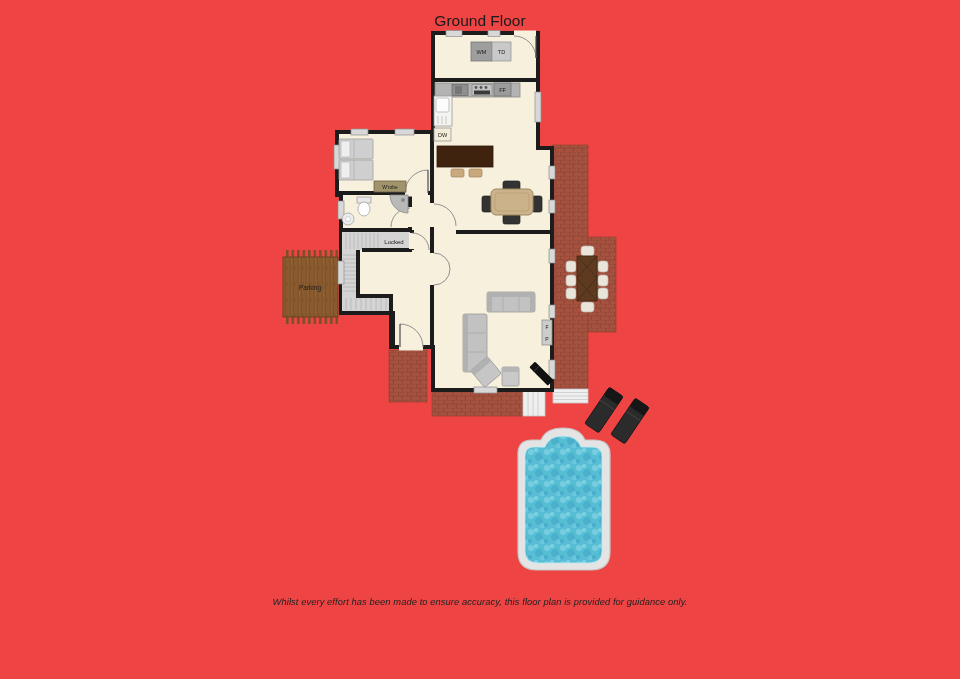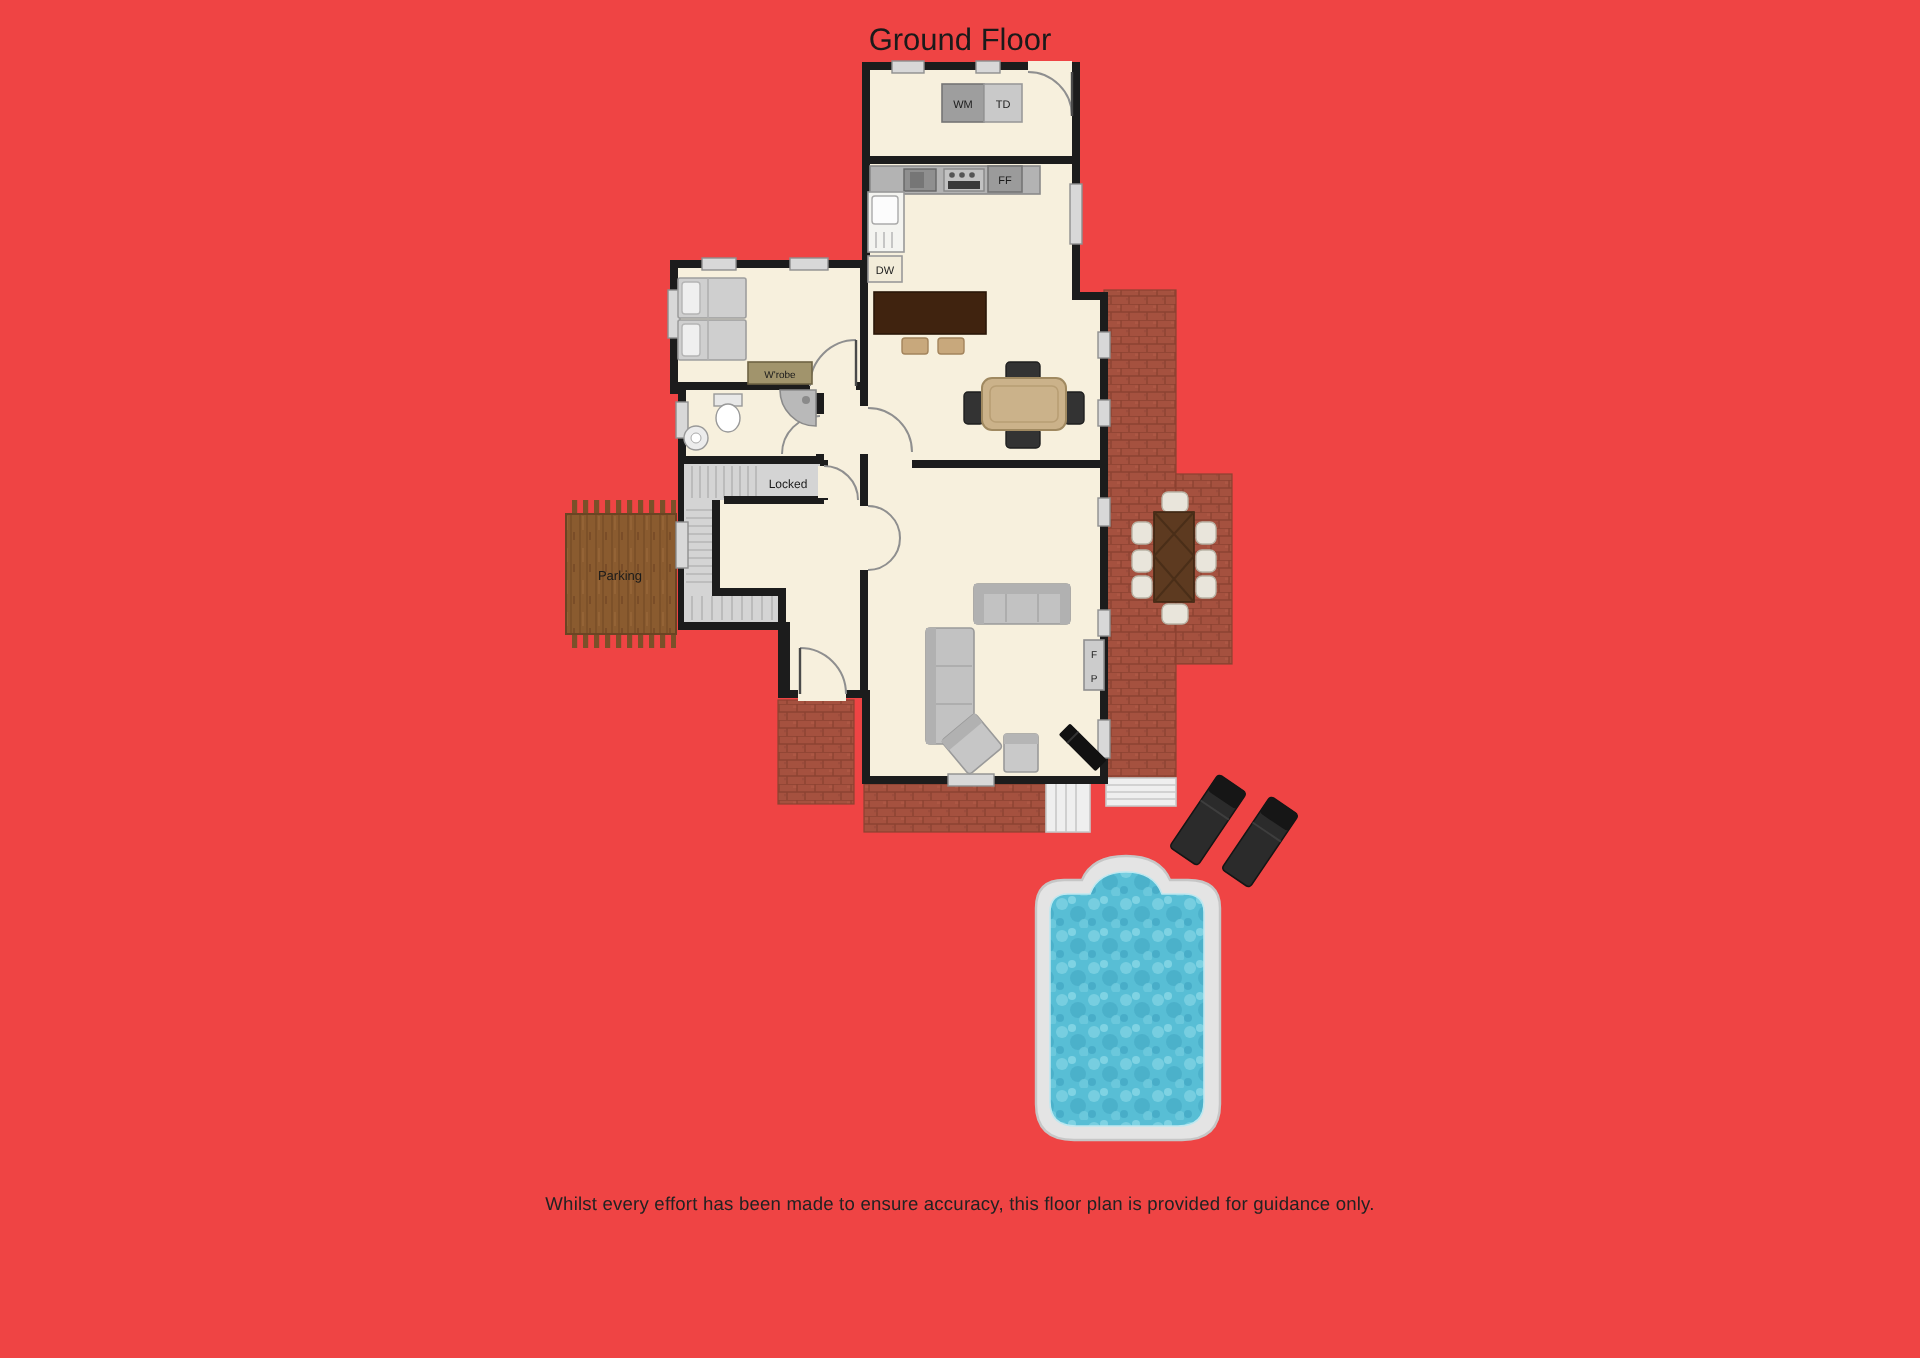--- a/index.html
+++ b/index.html
@@ -1,21 +1,21 @@
 <!DOCTYPE html>
 <html><head>
 <meta charset="utf-8">
 <style>
   html,body{margin:0;padding:0;background:#fff;}
   .canvas{position:relative;width:960px;height:679px;background:#ef4444;overflow:hidden;
           font-family:"Liberation Sans",sans-serif;}
   .title{position:absolute;left:0;top:12px;width:960px;text-align:center;
          font-size:15.5px;color:#1a1a1a;}
   .disclaimer{position:absolute;left:0;top:597px;width:960px;text-align:center;
-         font-size:9.3px;letter-spacing:.1px;color:#222;}
+         font-size:9.3px;letter-spacing:.1px;color:#222;font-style:italic;}
   svg{position:absolute;left:0;top:0;}
   svg text{font-family:"Liberation Sans",sans-serif;fill:#1a1a1a;}
 </style>
 </head>
 <body>
 
 <div class="canvas">
   <div class="title">Ground Floor</div>
 
   <svg width="960" height="679" viewBox="0 0 960 679">

